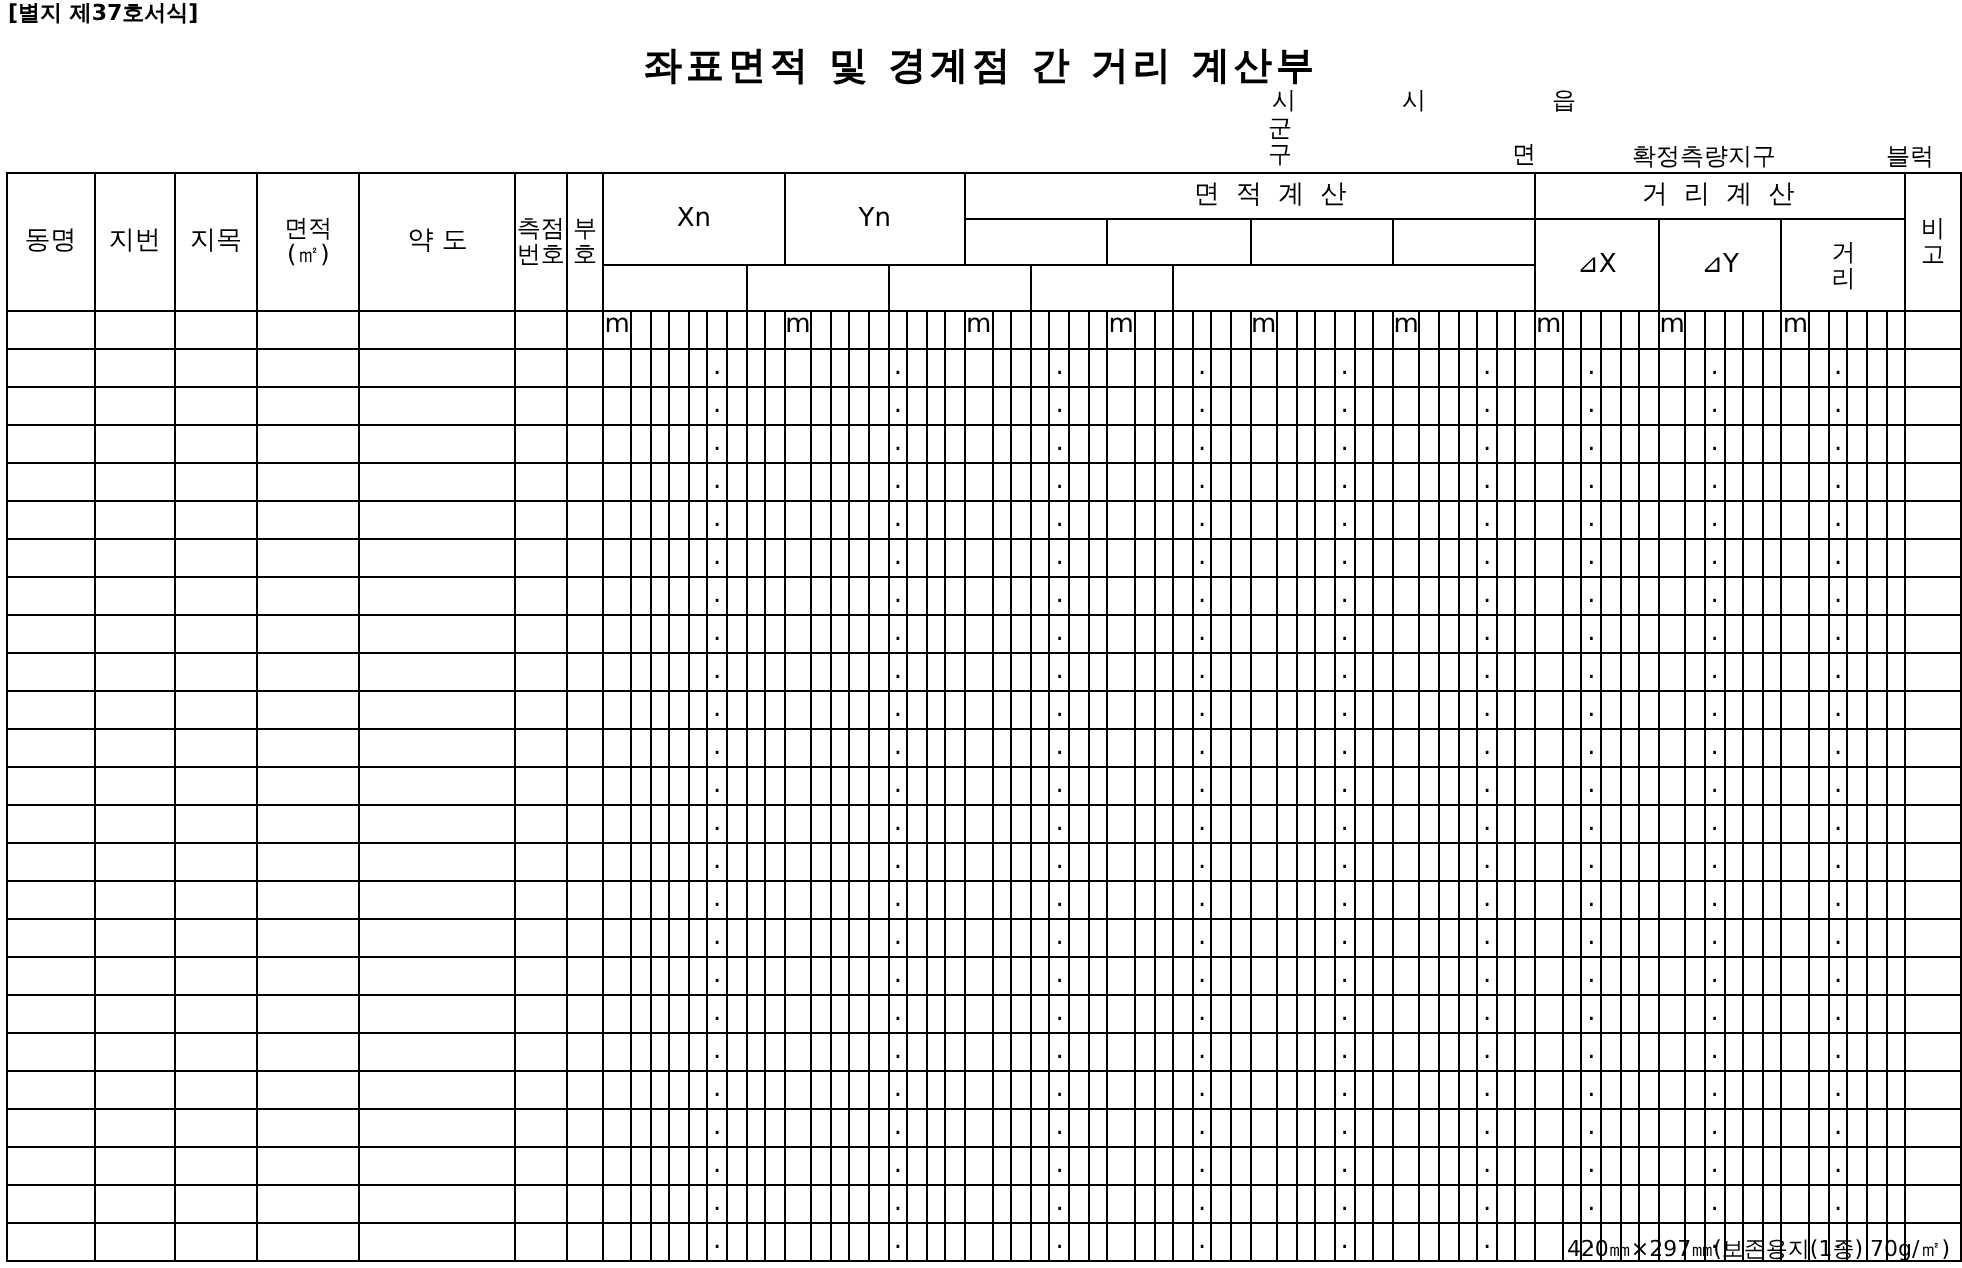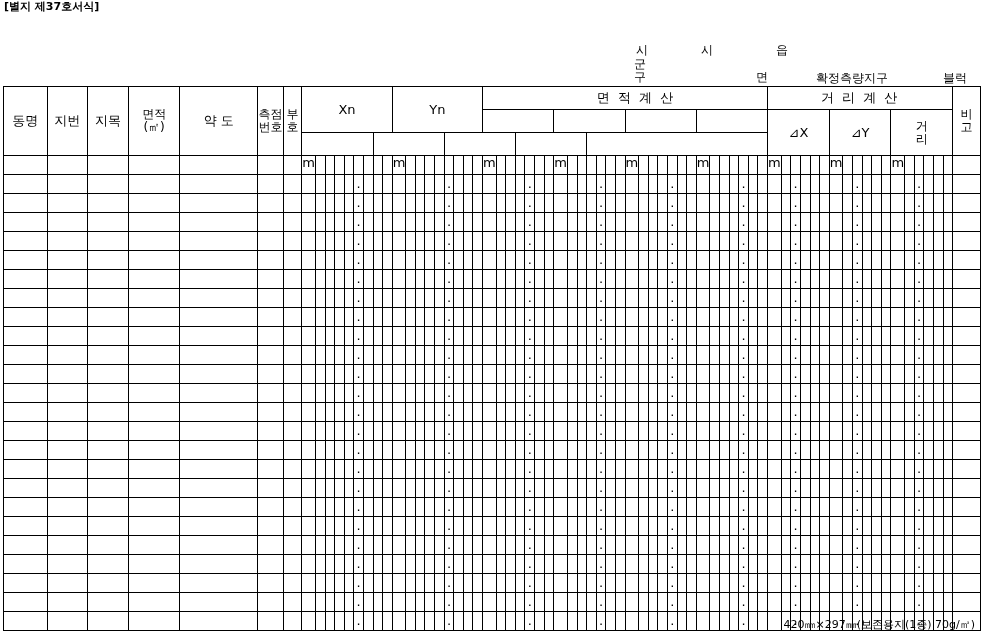--- a/index.html
+++ b/index.html
@@ -112,20 +112,21 @@
   .row-tall { height: 19px; }
   .blank-cell { }
 </style>
 </head>
 <body>
 
 <div class="page">
 
   <div class="form-code">[별지 제37호서식]</div>
 
+  <div class="doc-title">좌표면적 및 경계점 간 거리 계산부</div>
 
   <div class="meta">
     <div class="m-item" style="left:30px; top:0px; width:24px;">시</div>
     <div class="m-item" style="left:28px; top:14px; width:24px;">군</div>
     <div class="m-item" style="left:28px; top:27px; width:24px;">구</div>
 
     <div class="m-item" style="left:95px; top:0px; width:24px;">시</div>
     <div class="m-item" style="left:150px; top:27px; width:24px;">면</div>
     <div class="m-item" style="left:170px; top:0px; width:24px;">읍</div>
 

